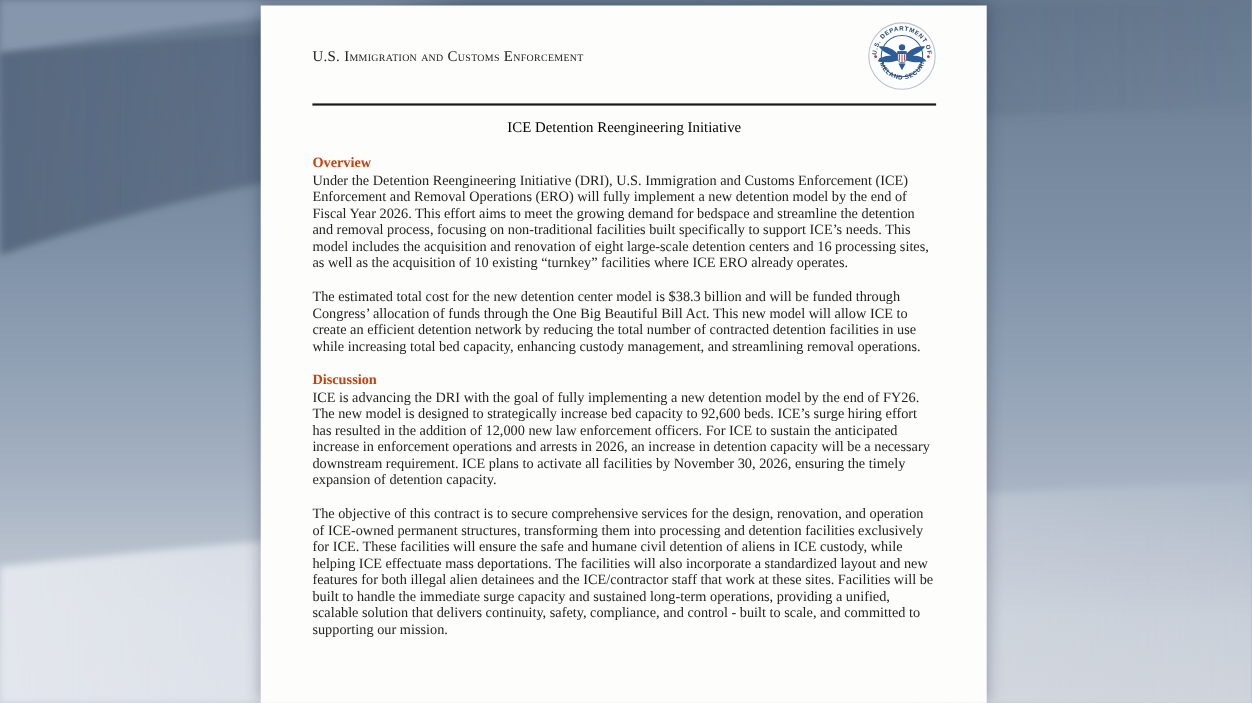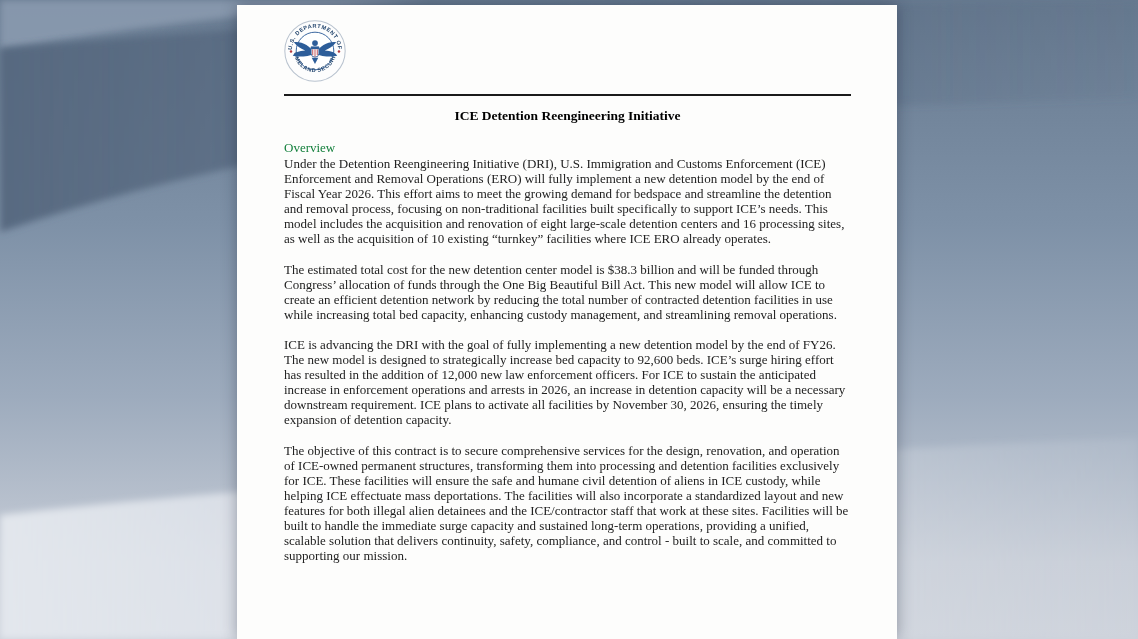--- a/index.html
+++ b/index.html
@@ -40,30 +40,30 @@
   .seal { width: 62px; height: 62px; flex: 0 0 auto; }
 
   .header-rule {
     border: none;
     border-top: 2px solid #1b1b1b;
     margin: 12px 0 0 0;
   }
 
   .doc-title {
     text-align: center;
-    font-weight: bold;
+    font-weight: normal;
     font-size: 13.5px;
     color: #000;
     margin: 12px 0 16px 0;
   }
 
   .section-heading {
     font-size: 13px;
-    font-weight: normal;
-    color: #15803d;
+    font-weight: bold;
+    color: #c2410c;
     margin: 2px 0 0 0;
   }
   .doc-par {
     font-size: 13px;
     line-height: 15.1px;
     color: #222;
     margin: 0 16px 15px 0;
     width: 567px;
   }
 </style>
@@ -97,20 +97,21 @@
   <rect x="0" y="0" width="1138" height="639" fill="url(#gBase)"></rect>
   <path d="M0,0 L430,0 C270,12 120,28 0,50 Z" fill="#8c9cb1" opacity="0.85" filter="url(#soften)"></path>
   <path d="M0,48 C260,28 480,8 760,4 L1138,2 L1138,98 L760,110 C480,116 235,152 0,232 Z" fill="url(#gDarkH)" filter="url(#soften)"></path>
   <path d="M0,515 C300,482 700,456 1138,438 L1138,639 L0,639 Z" fill="url(#gBotH)" filter="url(#soften)"></path>
 </svg>
 
 <div class="page">
   <div class="page-inner">
 
     <div class="doc-header">
+      <div class="agency">U.S. Immigration and Customs Enforcement</div>
 
       <svg class="seal" viewBox="0 0 60 60" aria-hidden="true">
         <defs>
           <path id="arcTop" d="M 7.5,30 A 22.5,22.5 0 0 1 52.5,30" fill="none"></path>
           <path id="arcBot" d="M 9.5,30 A 20.5,20.5 0 0 0 50.5,30" fill="none"></path>
         </defs>
         <circle cx="30" cy="30" r="29.2" fill="#fdfdfd" stroke="#b9c3cf" stroke-width="1"></circle>
         <circle cx="30" cy="30" r="18.2" fill="#ffffff" stroke="#2d5d99" stroke-width="0.9"></circle>
         <text font-family="Liberation Sans, sans-serif" font-size="5.4" letter-spacing="0.55" fill="#24466e" font-weight="bold">
           <textPath href="#arcTop" startOffset="50%" text-anchor="middle">U.S. DEPARTMENT OF</textPath>
@@ -135,17 +136,18 @@
     </div>
 
     <hr class="header-rule">
 
     <div class="doc-title">ICE Detention Reengineering Initiative</div>
 
     <h2 class="section-heading">Overview</h2>
     <p class="doc-par">Under the Detention Reengineering Initiative (DRI), U.S. Immigration and Customs Enforcement (ICE) Enforcement and Removal Operations (ERO) will fully implement a new detention model by the end of Fiscal Year 2026. This effort aims to meet the growing demand for bedspace and streamline the detention and removal process, focusing on non-traditional facilities built specifically to support ICE’s needs. This model includes the acquisition and renovation of eight large-scale detention centers and 16 processing sites, as well as the acquisition of 10 existing “turnkey” facilities where ICE ERO already operates.</p>
     <p class="doc-par">The estimated total cost for the new detention center model is $38.3 billion and will be funded through Congress’ allocation of funds through the One Big Beautiful Bill Act. This new model will allow ICE to create an efficient detention network by reducing the total number of contracted detention facilities in use while increasing total bed capacity, enhancing custody management, and streamlining removal operations.</p>
 
+    <h2 class="section-heading">Discussion</h2>
     <p class="doc-par">ICE is advancing the DRI with the goal of fully implementing a new detention model by the end of FY26. The new model is designed to strategically increase bed capacity to 92,600 beds. ICE’s surge hiring effort has resulted in the addition of 12,000 new law enforcement officers. For ICE to sustain the anticipated increase in enforcement operations and arrests in 2026, an increase in detention capacity will be a necessary downstream requirement. ICE plans to activate all facilities by November 30, 2026, ensuring the timely expansion of detention capacity.</p>
     <p class="doc-par">The objective of this contract is to secure comprehensive services for the design, renovation, and operation of ICE-owned permanent structures, transforming them into processing and detention facilities exclusively for ICE. These facilities will ensure the safe and humane civil detention of aliens in ICE custody, while helping ICE effectuate mass deportations. The facilities will also incorporate a standardized layout and new features for both illegal alien detainees and the ICE/contractor staff that work at these sites. Facilities will be built to handle the immediate surge capacity and sustained long-term operations, providing a unified, scalable solution that delivers continuity, safety, compliance, and control - built to scale, and committed to supporting our mission.</p>
 
   </div>
 </div>
 
 </body></html>

